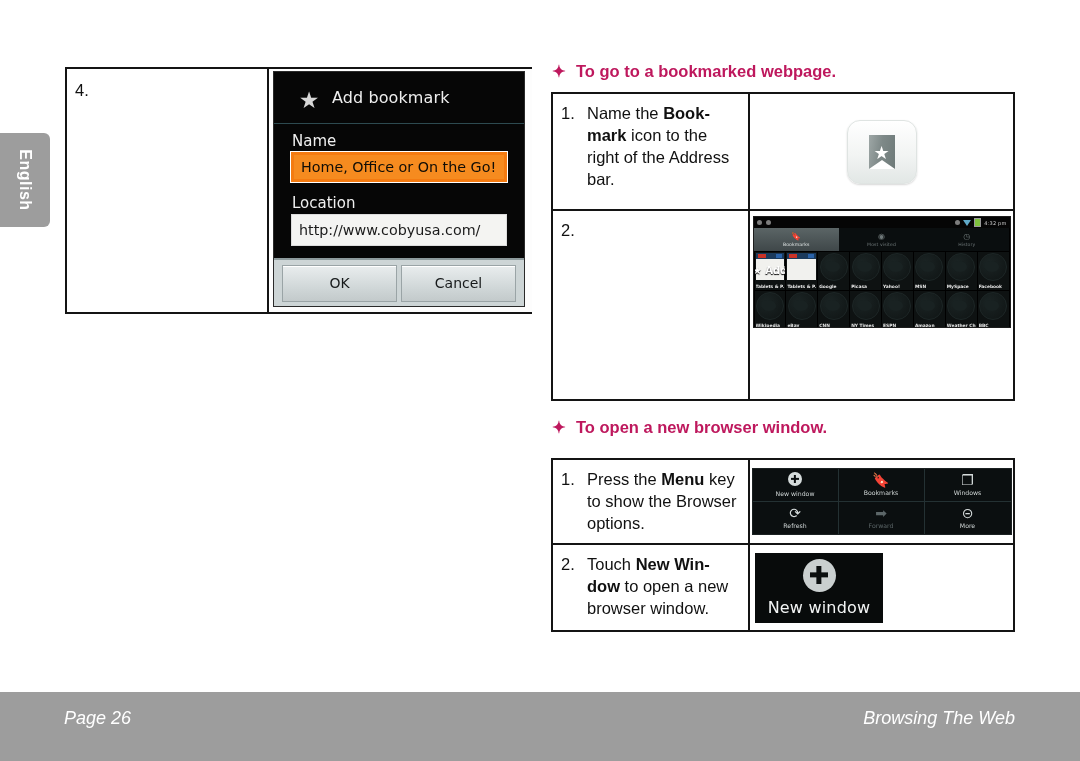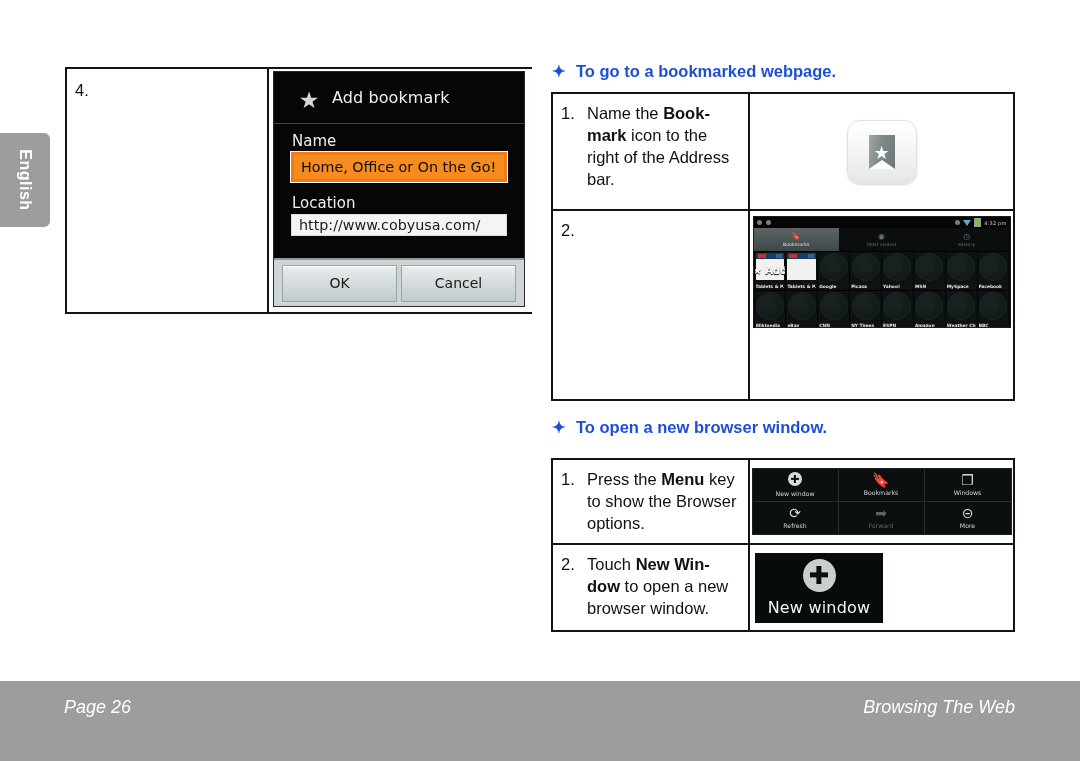--- a/index.html
+++ b/index.html
@@ -91,21 +91,21 @@
   #lbl-loc{top:122px;}
   #fld-name{
     position:absolute;left:17px;top:80px;width:216px;height:30px;
     background:#f68b1f;border:3px solid #f47b11;box-sizing:border-box;
     display:flex;align-items:center;padding-left:7px;
     color:#100d06;font-size:14.3px;white-space:nowrap;overflow:hidden;
     font-family:"DejaVu Sans",sans-serif;
     box-shadow:0 0 0 1px #ffffff;
   }
   #fld-loc{
-    position:absolute;left:17px;top:142px;width:216px;height:22px;
+    position:absolute;left:17px;top:142px;width:216px;height:32px;
     background:#f4f4f2;border:1px solid #dcdcdc;box-sizing:border-box;
     display:flex;align-items:center;padding-left:7px;
     color:#1b1b1b;font-size:14.3px;white-space:nowrap;overflow:hidden;
     font-family:"DejaVu Sans",sans-serif;
   }
   #dlg-btnbar{
     position:absolute;left:0;bottom:0;width:100%;height:48px;
     background:#cdd5d6;
     border-top:2px solid #8d9a9c;
     box-sizing:border-box;display:flex;align-items:center;
@@ -117,21 +117,21 @@
     border:1px solid #9aa4a6;
     box-shadow:inset 0 1px 0 #ffffff;
     display:flex;align-items:center;justify-content:center;
     color:#16191a;font-size:14px;
     font-family:"DejaVu Sans",sans-serif;
   }
 
   
   .sectitle{
     position:absolute;
-    font-size:16.5px;font-weight:bold;color:#1d4ed8;
+    font-size:16.5px;font-weight:bold;color:#be185d;
     font-family:"Liberation Sans",sans-serif;
     white-space:nowrap;
   }
   .sectitle .plus{display:inline-block;width:24px;}
 
   #sec1-title{left:552px;top:62px;}
   #sec2-title{left:552px;top:418px;}
 
   #table-bm{left:551px;top:92px;width:464px;height:309px;}
   #table-bm .r1{height:115px;}
@@ -273,21 +273,21 @@
     position:relative;display:inline-block;
   }
   .plusc:before,.plusc:after{
     content:"";position:absolute;background:#0b0f10;
   }
   .plusc:before{left:50%;top:22%;width:16%;height:56%;transform:translateX(-50%);}
   .plusc:after{top:50%;left:22%;height:16%;width:56%;transform:translateY(-50%);}
 
   
   #footer{
-    position:absolute;left:0;bottom:0;width:100%;height:80px;
+    position:absolute;left:0;bottom:0;width:100%;height:69px;
     background:#9d9d9d;
   }
   #footer .pg{
     position:absolute;left:64px;top:16px;color:#ffffff;
     font-size:18px;font-style:italic;font-family:"Liberation Sans",sans-serif;
   }
   #footer .sec{
     position:absolute;right:65px;top:16px;color:#ffffff;
     font-size:18px;font-style:italic;font-family:"Liberation Sans",sans-serif;
   }

